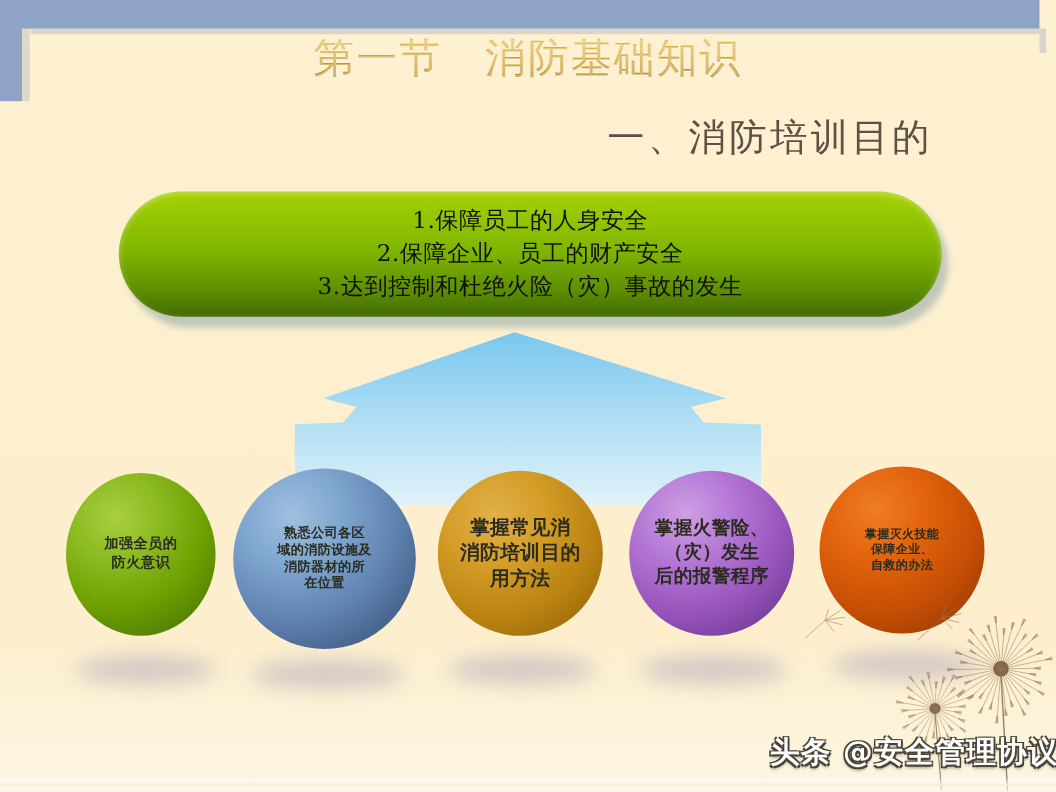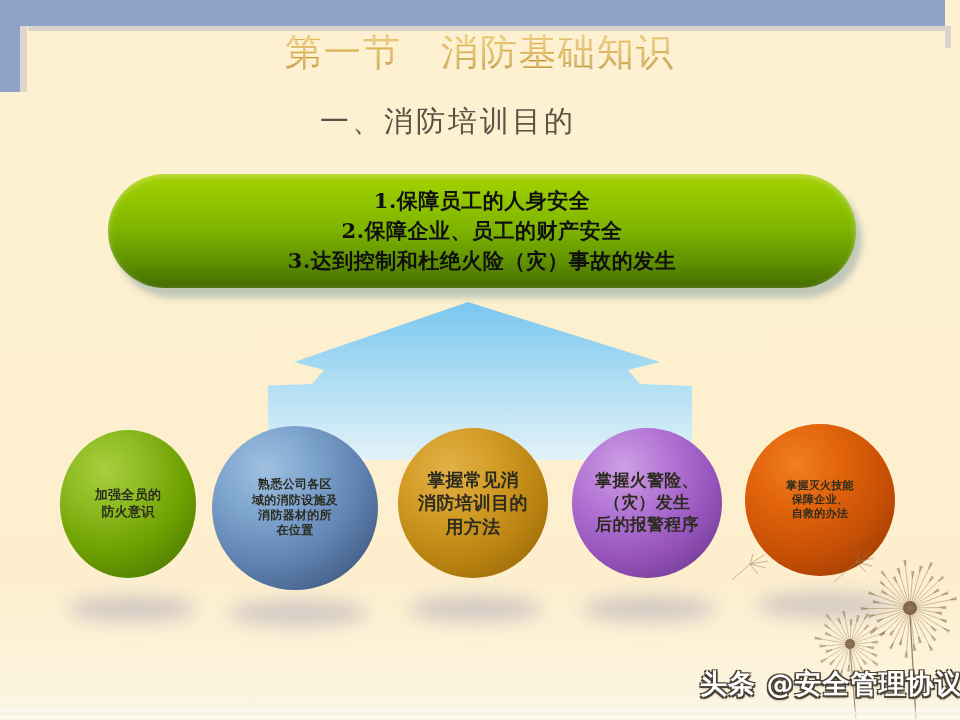--- a/index.html
+++ b/index.html
@@ -47,42 +47,42 @@
     position:absolute;left:0;top:28px;width:960px;text-align:center;
     font-family:"DejaVu Serif","Liberation Serif",serif;
     font-weight:normal;font-size:37px;letter-spacing:2px;
     color:#c79a2c;
     background:linear-gradient(180deg,#e8c45f 0%, #d4a22b 45%, #a9780c 100%);
     -webkit-background-clip:text;background-clip:text;
     -webkit-text-fill-color:transparent;
     text-shadow:0 1px 0 rgba(255,255,255,.35);
   }
   .subtitle{
-    position:absolute;left:0;top:102px;width:848px;text-align:center;
+    position:absolute;left:0;top:102px;width:848px;text-align:right;
     font-family:"DejaVu Serif","Liberation Serif",serif;
-    font-size:29px;letter-spacing:3px;color:#5d5044;
+    font-size:34px;letter-spacing:3px;color:#5d5044;
     padding-left:48px;box-sizing:border-box;
   }
 
   
   .banner-wrap{position:absolute;left:108px;top:174px;width:748px;height:118px;}
   .banner-shadow{
     position:absolute;left:6px;top:8px;width:748px;height:116px;
     border-radius:58px;background:rgba(120,150,160,.45);filter:blur(3px);
   }
   .banner{
     position:absolute;left:0;top:0;width:748px;height:114px;
     border-radius:57px;
     background:linear-gradient(180deg,#a7d100 0%, #96c800 18%, #7fb500 48%, #5f9000 78%, #426b00 100%);
     box-shadow:inset 0 2px 6px rgba(255,255,255,.35);
     display:flex;flex-direction:column;align-items:center;justify-content:center;
   }
   .banner-line{
     font-family:"DejaVu Serif","Liberation Serif",serif;
-    font-weight:bold;font-size:21px;color:#101010;line-height:1.42;
+    font-weight:normal;font-size:21px;color:#101010;line-height:1.42;
     letter-spacing:.5px;white-space:nowrap;
   }
 
   
   .arrow{position:absolute;left:268px;top:300px;width:424px;height:160px;}
 
   
   .sphere{
     position:absolute;border-radius:50%;
     display:flex;align-items:center;justify-content:center;

